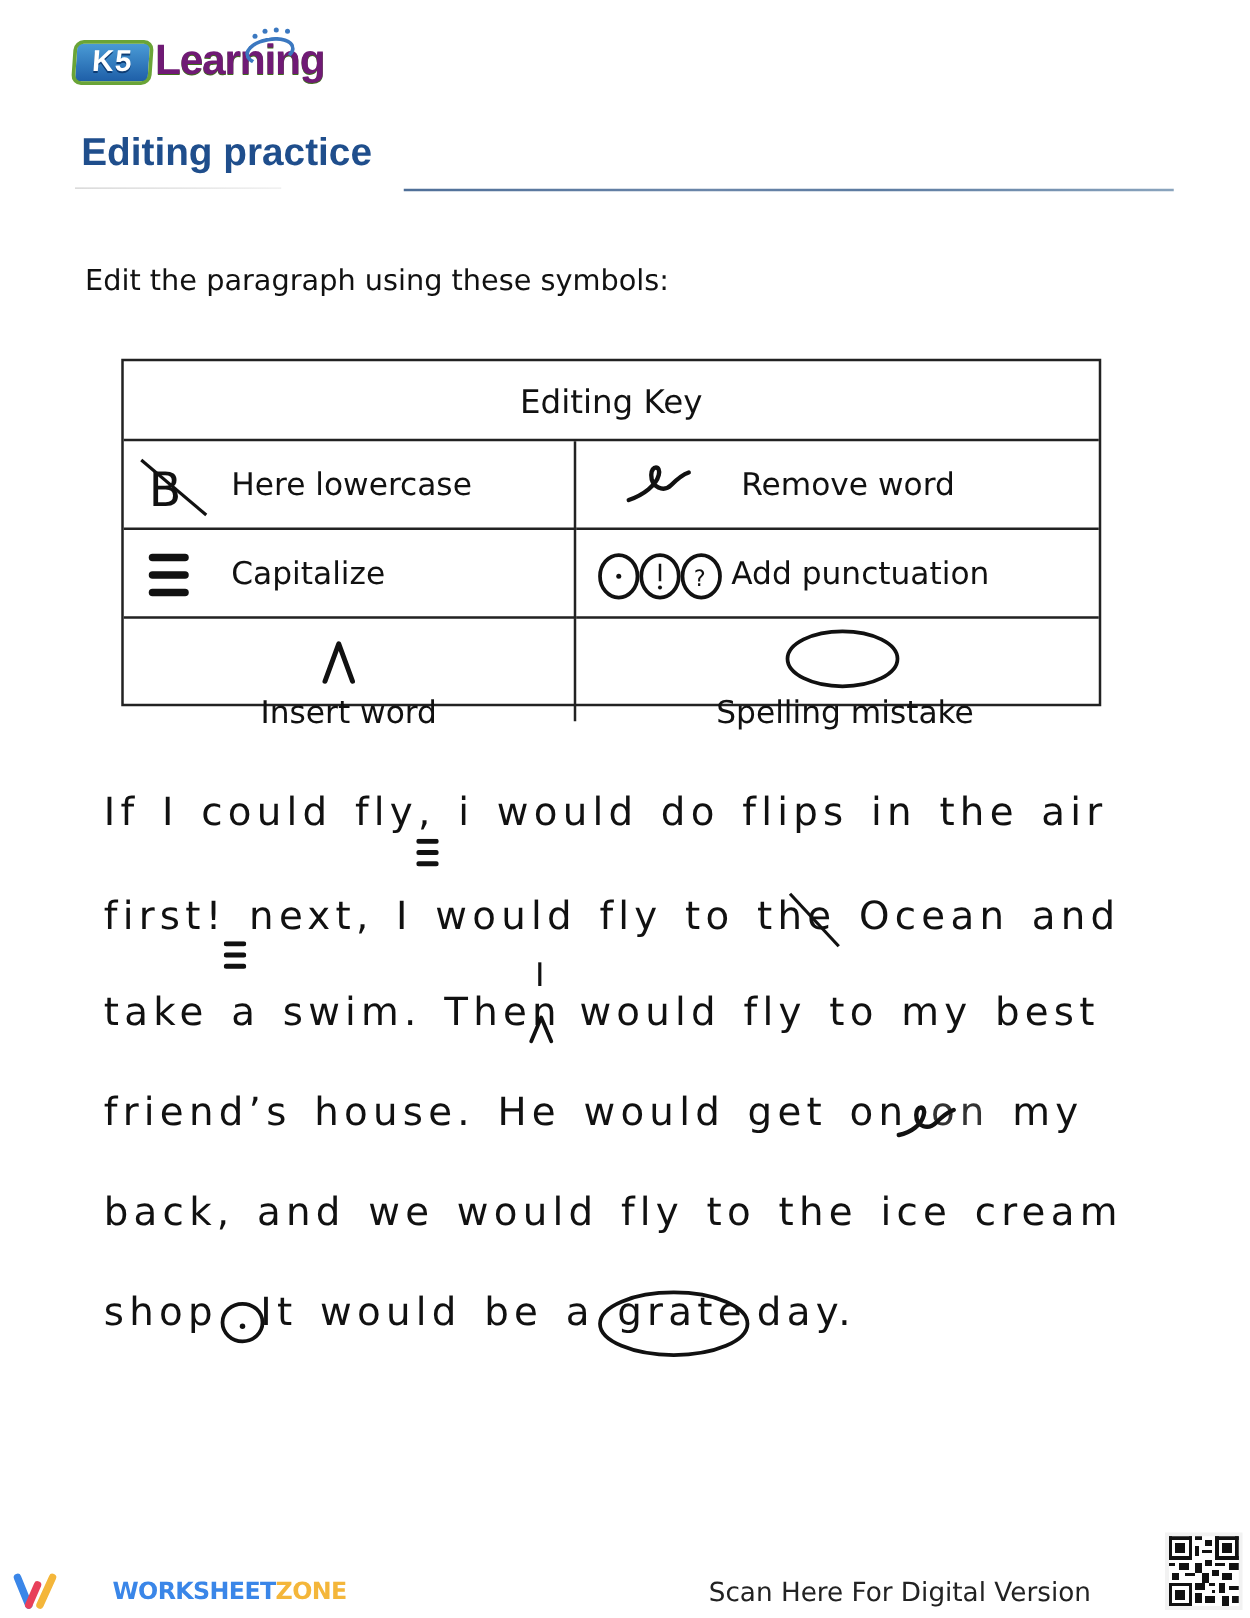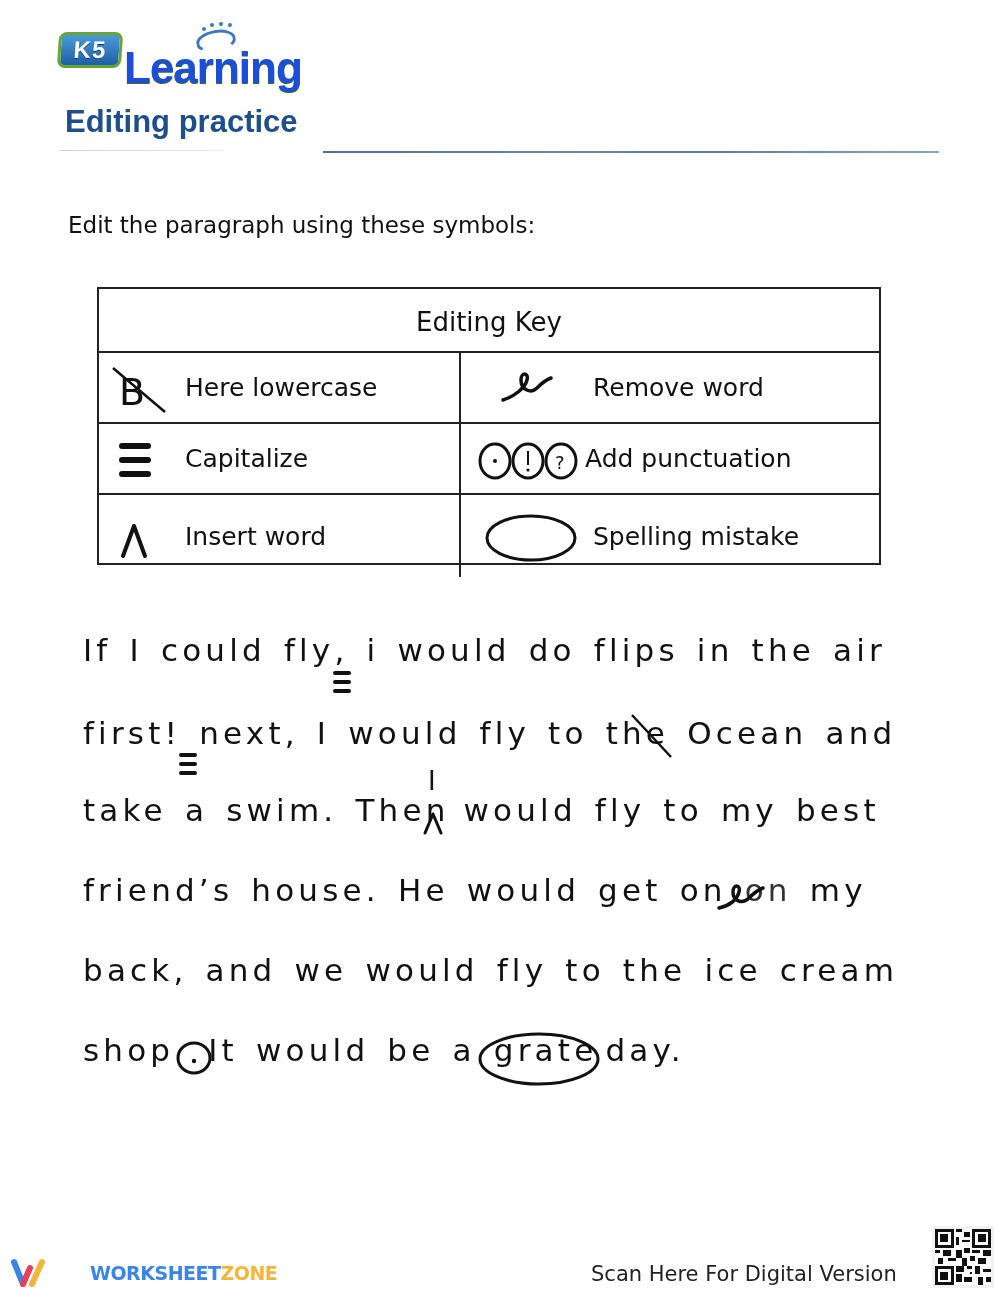--- a/index.html
+++ b/index.html
@@ -7,22 +7,22 @@
   body { position: relative; font-family: "DejaVu Sans", sans-serif; color: #111; }
 
   
   .logo { position: absolute; left: 58px; top: 22px; width: 210px; height: 52px; }
   .logo-k5 { position: absolute; left: 0; top: 10px; width: 64px; height: 36px;
     background: linear-gradient(#4a9bd6, #1e5fa8); border: 3px solid #6aa437; border-radius: 8px;
     color: #fff; font-family: "Liberation Sans", sans-serif; font-weight: bold; font-size: 24px;
     text-align: center; line-height: 30px; transform: skewX(-4deg); letter-spacing: 1px;
     text-shadow: 0 1px 0 #0d3c74; }
   .logo-word { position: absolute; left: 66px; top: 6px; font-family: "Liberation Sans", sans-serif;
-    font-weight: bold; font-size: 44px; color: #1d4ed8; letter-spacing: -1px; line-height: 40px;
-    text-shadow: 0 1px 0 #3f6e1b; margin-top: 20px; }
+    font-weight: bold; font-size: 34px; color: #701a75; letter-spacing: -1px; line-height: 40px;
+    text-shadow: 0 1px 0 #3f6e1b; }
   .logo-dots { position: absolute; left: 140px; top: 0px; width: 40px; height: 10px; }
   .logo-dots span { position: absolute; width: 4px; height: 4px; border-radius: 50%; background: #3b78c0; }
   .logo-swoosh { position: absolute; left: 138px; top: 8px; width: 40px; height: 22px;
     border: 3px solid #3b78c0; border-radius: 50%; border-bottom-color: transparent; transform: rotate(-10deg); }
 
   
   .title { position: absolute; left: 65px; top: 104px; font-family: "Liberation Sans", sans-serif;
     font-weight: bold; font-size: 31px; color: #1f4e8c; }
   .title-underline-left { position: absolute; left: 60px; top: 150px; width: 165px; height: 1px;
     background: linear-gradient(90deg, #cfcfcf, #ececec); }
@@ -36,38 +36,38 @@
   
   .key-table { position: absolute; left: 97px; top: 287px; width: 784px; height: 278px;
     border: 2px solid #222; }
   .key-header { position: absolute; left: 0; top: 0; width: 100%; height: 64px;
     border-bottom: 2px solid #222; text-align: center; font-size: 26px; line-height: 66px; color: #111; }
   .key-cell { position: absolute; height: 70px; display: flex; align-items: center; }
   .key-cell.left { left: 0; width: 362px; border-right: 2px solid #222; }
   .key-cell.right { left: 362px; width: 418px; padding-left: 12px; }
   .key-cell.r1 { top: 64px; border-bottom: 2px solid #222; height: 71px; }
   .key-cell.r2 { top: 135px; border-bottom: 2px solid #222; height: 71px; }
-  .key-cell.r3 { top: 206px; height: 82px; }
+  .key-cell.r3 { top: 206px; height: 82px; flex-direction: column; }
   .key-sym { width: 86px; height: 60px; position: relative; flex: none; }
   .key-cell.right .key-sym { width: 120px; }
   .key-label { font-size: 25px; color: #111; white-space: nowrap; }
 
   
   .para { position: absolute; left: 83px; top: 628px; width: 880px; }
   .line { position: absolute; left: 0; font-family: "DejaVu Sans", sans-serif; font-size: 31px;
     letter-spacing: 4.2px; word-spacing: 4px; color: #111; white-space: nowrap; line-height: 44px; }
   .mark { position: absolute; }
 
   
   .ws-logo { position: absolute; left: 10px; top: 1258px; display: flex; align-items: center; gap: 38px; }
   .ws-v { width: 36px; height: 30px; position: relative; margin-right: 6px; }
   .ws-text { font-family: "DejaVu Sans", sans-serif; font-weight: bold; font-size: 19px; letter-spacing: -0.5px; }
   .ws-text .w1 { color: #3a86e8; }
   .ws-text .w2 { color: #f4b63a; }
-  .scan-text { position: absolute; left: 591px; top: 1262px; font-family: "DejaVu Sans", sans-serif;
+  .scan-text { position: absolute; left: 567px; top: 1262px; font-family: "DejaVu Sans", sans-serif;
     font-size: 21px; color: #222; }
   .qr { position: absolute; left: 932px; top: 1226px; width: 62px; height: 62px; background: #f2f2f2; padding: 3px; }
 </style>
 </head>
 <body>
 
 <div class="logo">
   <div class="logo-k5">K5</div>
   <div class="logo-word">Learning</div>
   <div class="logo-swoosh"></div>

